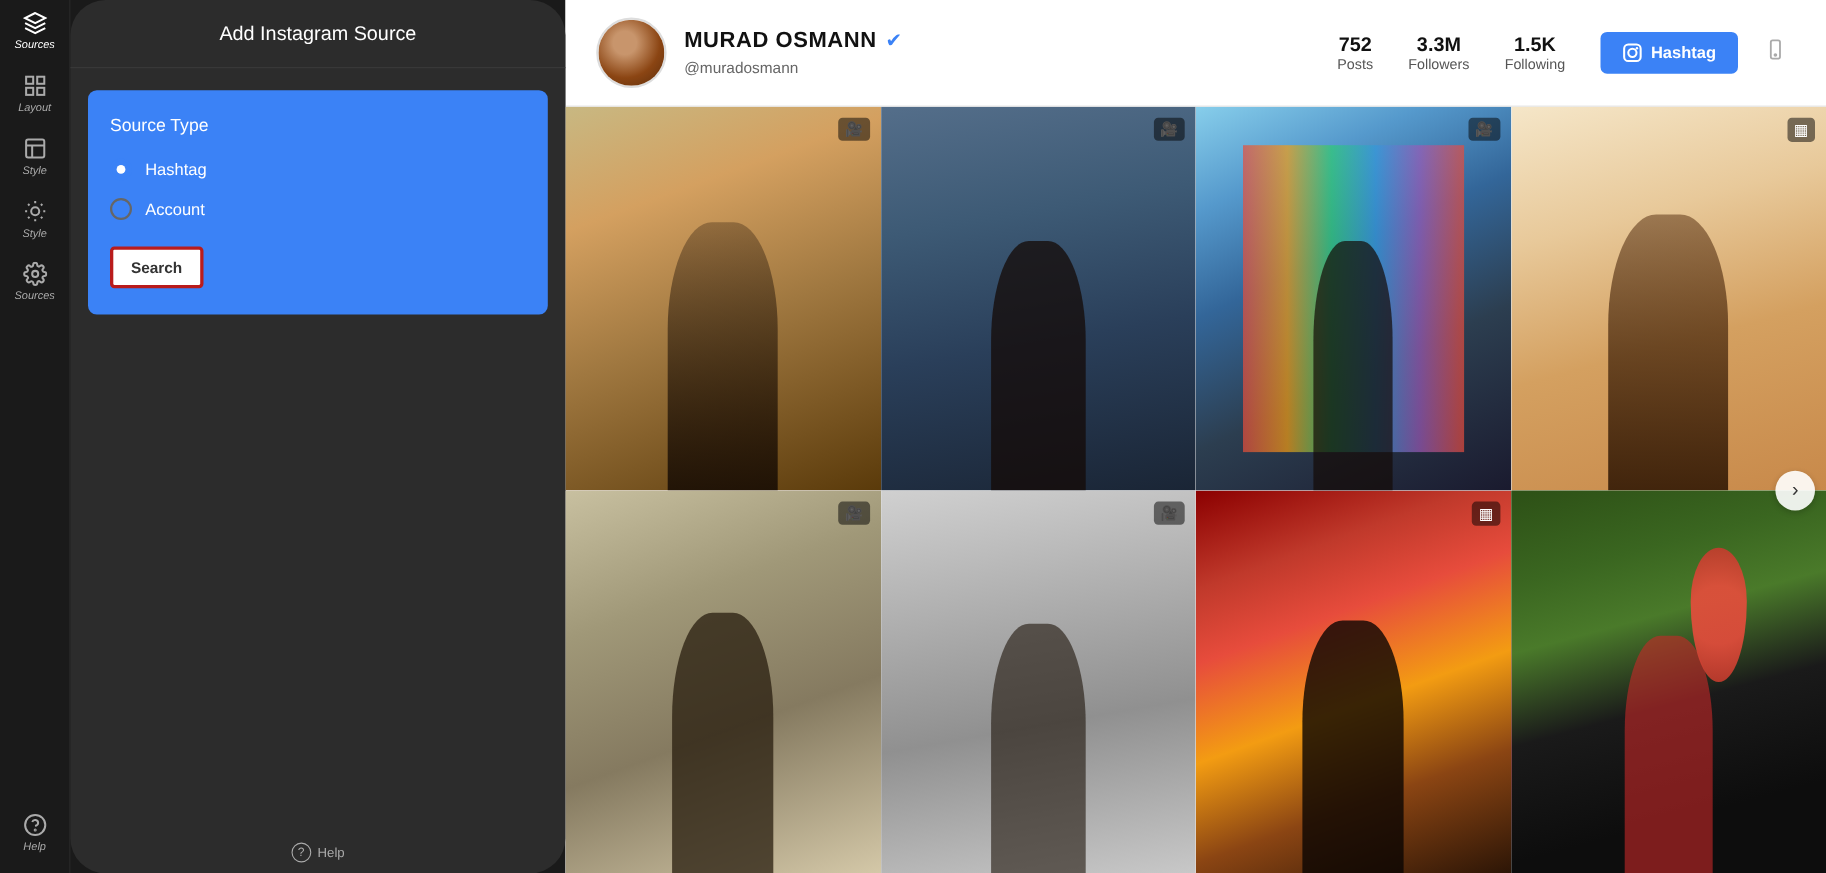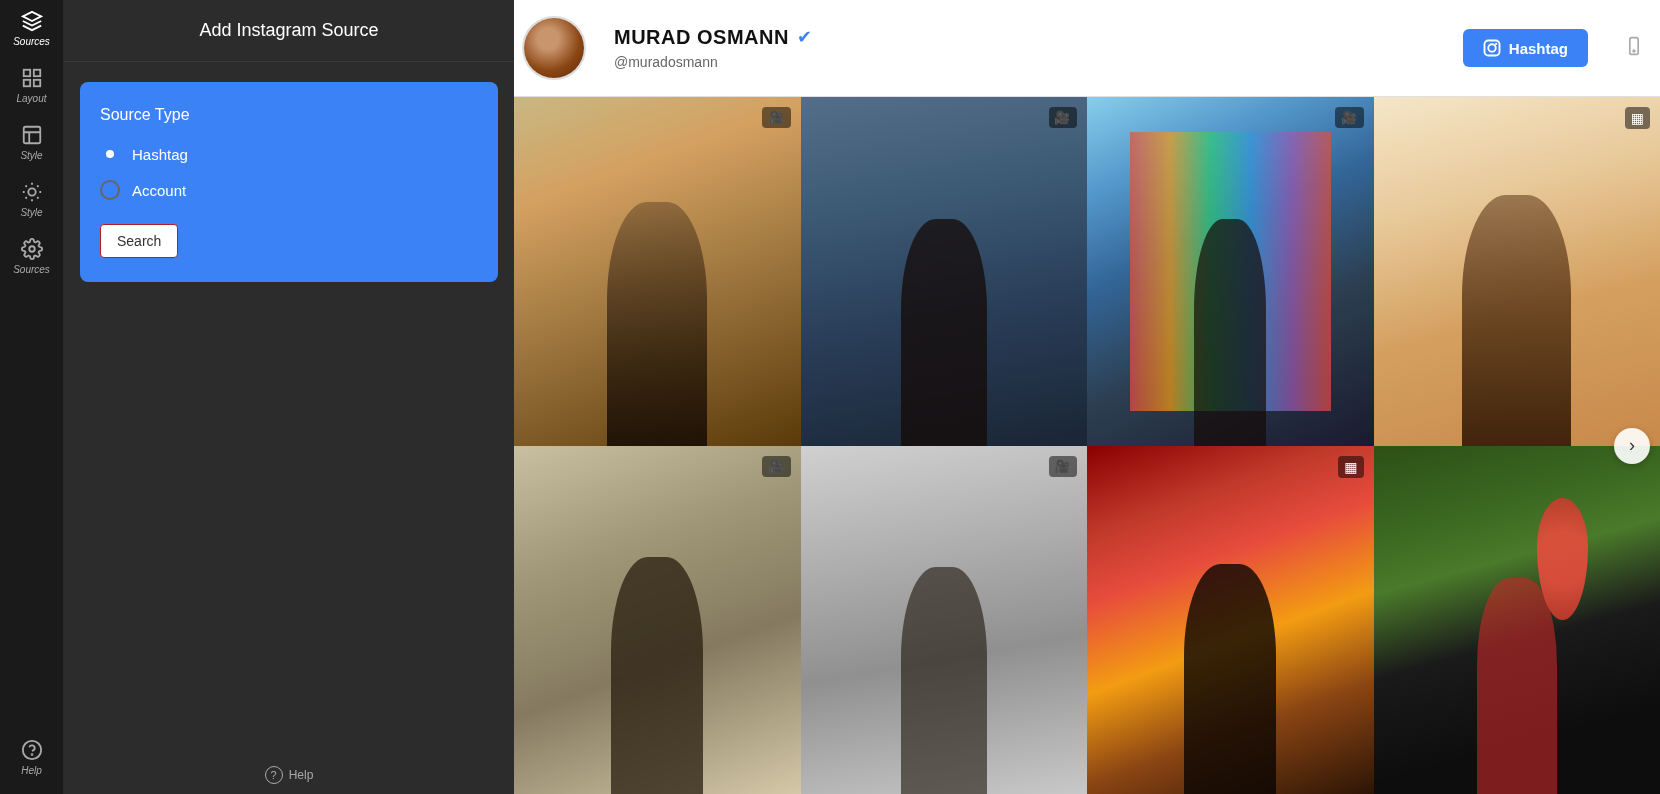--- a/index.html
+++ b/index.html
@@ -34,20 +34,21 @@
     .icon-bar-item span { font-size: 10px; }
 
     
     .left-panel {
       width: 450px;
       background: #2c2c2c;
       display: flex;
       flex-direction: column;
       flex-shrink: 0;
       position: relative;
+      border-radius: 32px;
     }
     .left-panel-header {
       text-align: center;
       color: #fff;
       font-size: 18px;
       font-weight: 500;
       padding: 20px 16px;
       border-bottom: 1px solid #3a3a3a;
     }
     .left-panel-content {
@@ -111,27 +112,27 @@
       background: #fff;
       border: 1px solid #ccc;
       border-radius: 4px;
       padding: 8px 12px;
       font-size: 14px;
       color: #333;
       outline: none;
     }
     .search-button {
       background: #fff;
-      border: 1px solid #b91c1c;
+      border: 3px solid #b91c1c;
       border-radius: 4px;
       padding: 8px 16px;
       font-size: 14px;
       color: #333;
       cursor: pointer;
-      font-weight: 400;
+      font-weight: 700;
     }
 
     
     .bottom-cta {
       padding: 16px;
       border-top: 1px solid #3a3a3a;
     }
     .cta-button {
       width: 100%;
       background: #4caf50;
@@ -170,24 +171,24 @@
       background: #fff;
       display: flex;
       flex-direction: column;
       overflow: hidden;
     }
 
     
     .profile-header {
       display: flex;
       align-items: center;
-      padding: 16px 8px;
+      padding: 16px 28px;
       border-bottom: 1px solid #e0e0e0;
       background: #fff;
-      gap: 28px;
+      gap: 16px;
     }
     .profile-avatar {
       width: 64px;
       height: 64px;
       border-radius: 50%;
       background: linear-gradient(135deg, #8b4513 0%, #cd853f 50%, #6b3410 100%);
       flex-shrink: 0;
       border: 2px solid #ddd;
       overflow: hidden;
       display: flex;
@@ -413,20 +414,34 @@
   <div class="profile-header">
     <div class="profile-avatar">
       <div class="avatar-img"></div>
     </div>
     <div class="profile-info">
       <div class="profile-name-row">
         <span class="profile-name">MURAD OSMANN</span>
         <span class="verified-badge">✔</span>
       </div>
       <span class="profile-handle">@muradosmann</span>
+    </div>
+    <div class="profile-stats">
+      <div class="stat-item">
+        <div class="stat-value">752</div>
+        <div class="stat-label">Posts</div>
+      </div>
+      <div class="stat-item">
+        <div class="stat-value">3.3M</div>
+        <div class="stat-label">Followers</div>
+      </div>
+      <div class="stat-item">
+        <div class="stat-value">1.5K</div>
+        <div class="stat-label">Following</div>
+      </div>
     </div>
     <button class="follow-button">
       <svg width="18" height="18" viewBox="0 0 24 24" fill="none" stroke="currentColor" stroke-width="2.5">
         <rect x="2" y="2" width="20" height="20" rx="5" ry="5"></rect>
         <circle cx="12" cy="12" r="5"></circle>
         <circle cx="17.5" cy="6.5" r="1.5" fill="currentColor" stroke="none"></circle>
       </svg>
       <span>Hashtag</span>
     </button>
     <div class="top-right-icon">

